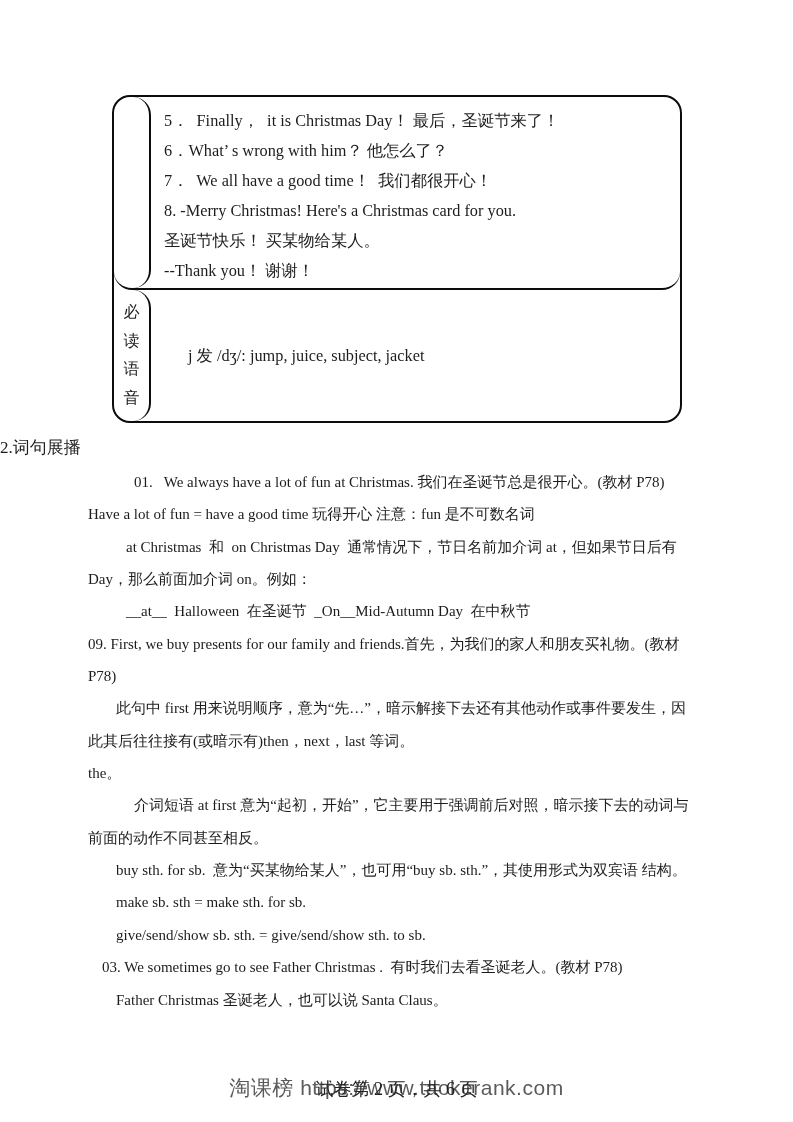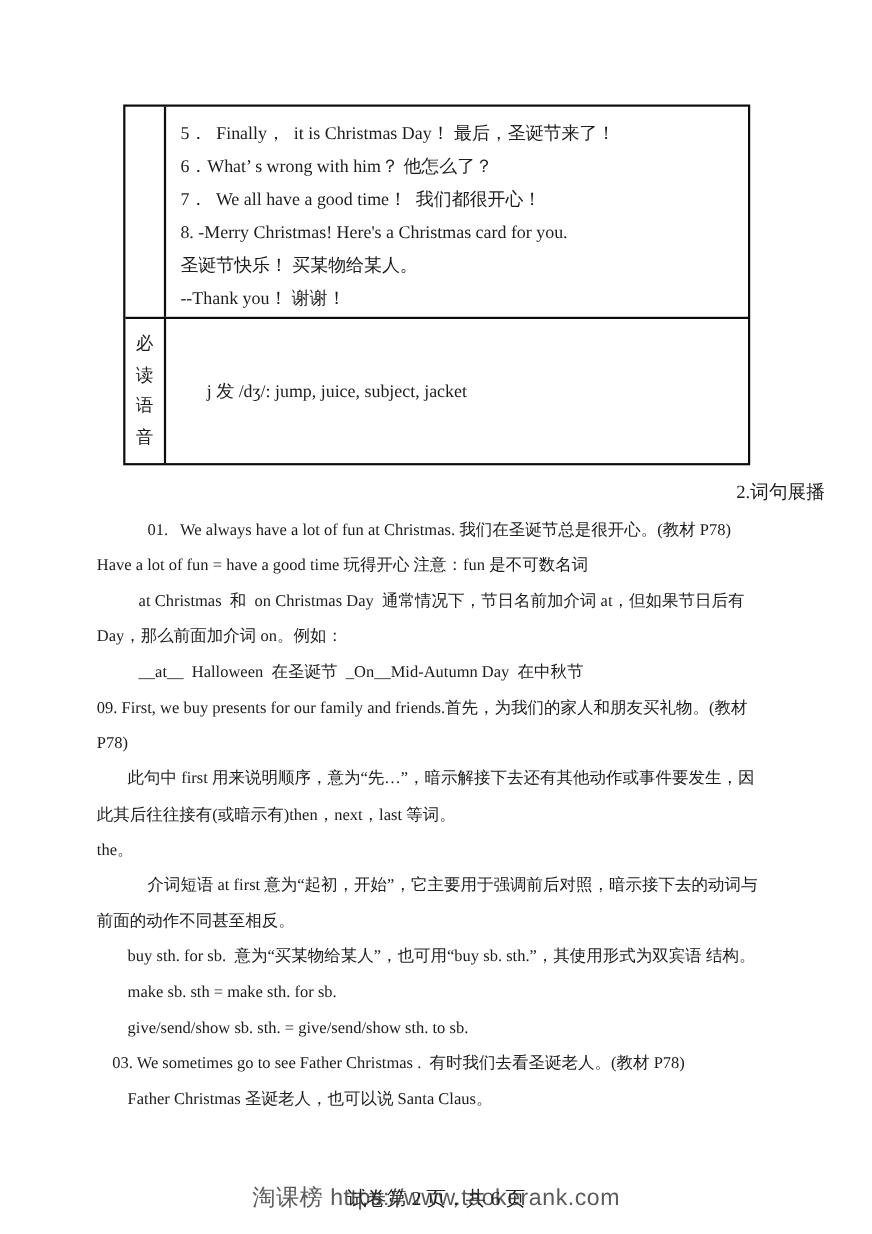--- a/index.html
+++ b/index.html
@@ -1,15 +1,15 @@
 <!DOCTYPE html>
 <html><head>
 <meta charset="utf-8">
 <style>
-  * { margin:0; padding:0; box-sizing:border-box; }
+  * { margin:0; padding:0; box-sizing:border-box;border-radius:18px; }
   html,body { background:#ffffff; }
   .page {
     position:relative;
     width:793px; height:1122px;
     background:#ffffff;
     overflow:hidden;
     font-family:"Liberation Serif", serif;
     color:#1c1c1c;
   }
   
@@ -26,21 +26,21 @@
     display:flex; flex-direction:column;
     justify-content:space-around; align-items:center;
     padding:8px 0; font-size:16px;
   }
   .td-content { flex:1; padding:9px 8px 0 13px; font-size:16.3px; }
   .row-sentences .td-content .tline { line-height:30px; white-space:pre; }
   .row-phonics .td-content { display:flex; align-items:center; padding-top:0;margin-left:24px; }
   
   .section-heading {
     position:absolute; top:436px; left:0; width:750px;
-    text-align:right; font-size:17px;
+    text-align:left; font-size:17px;
   }
   
   .body-text {
     position:absolute; top:466px; left:88px; width:690px;
     font-size:15px;
   }
   .body-text .line { height:32.35px; line-height:32.35px; white-space:pre; }
   .i0 { padding-left:0; }
   .i1 { padding-left:14px; }
   .i2 { padding-left:28px; }

